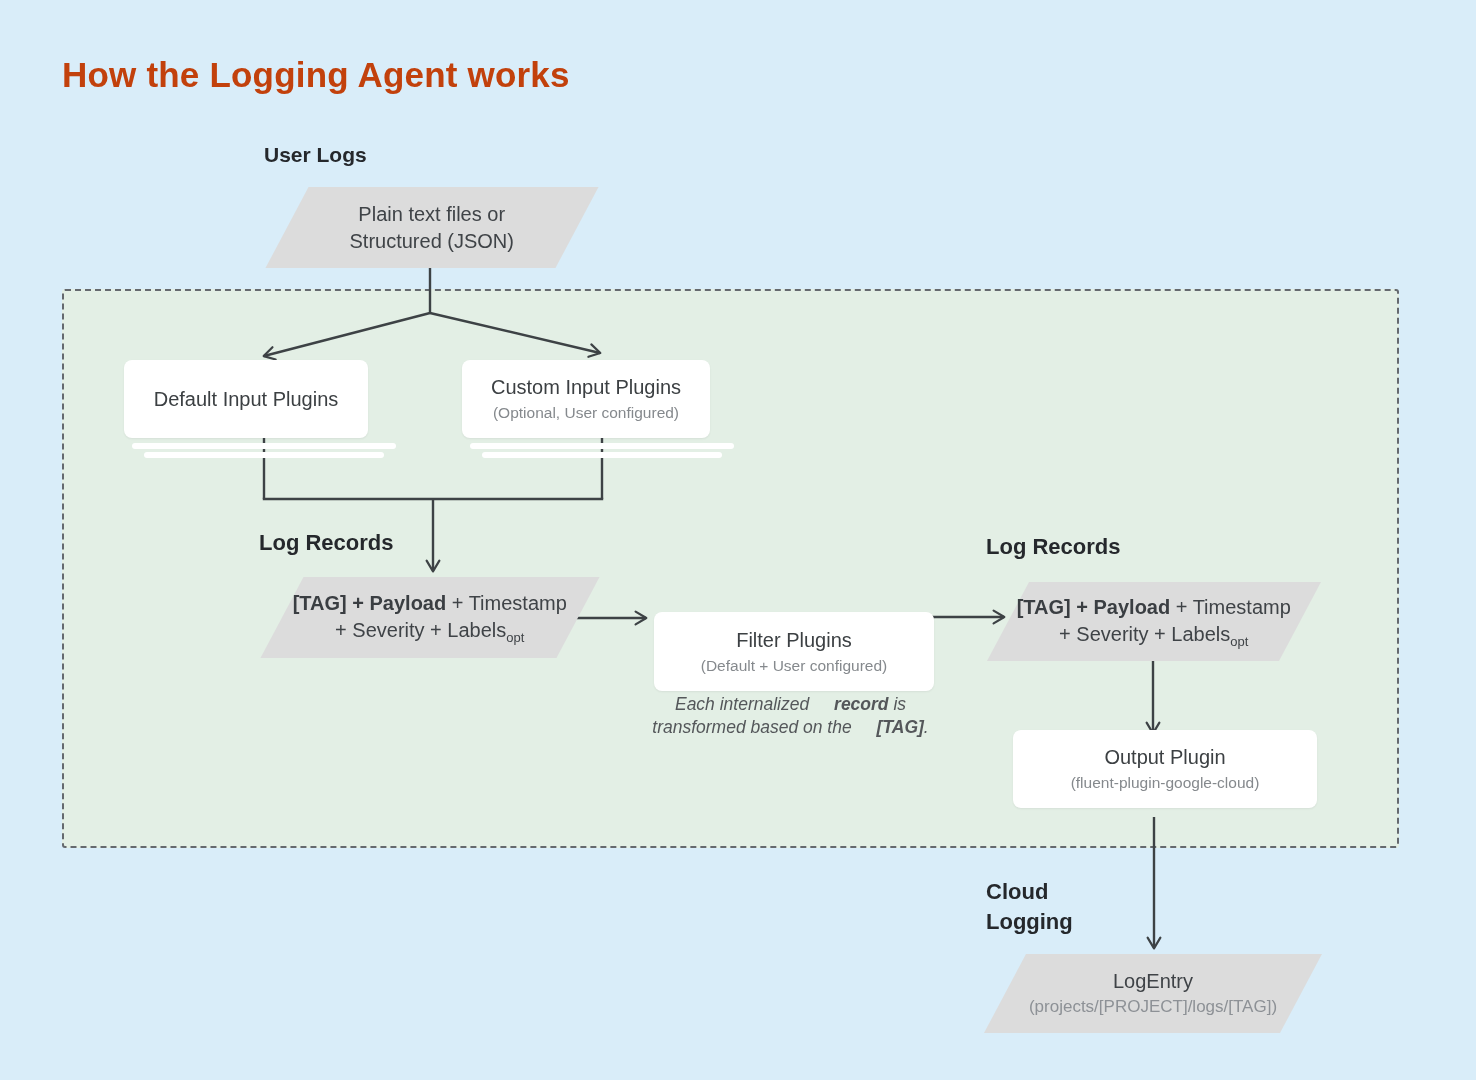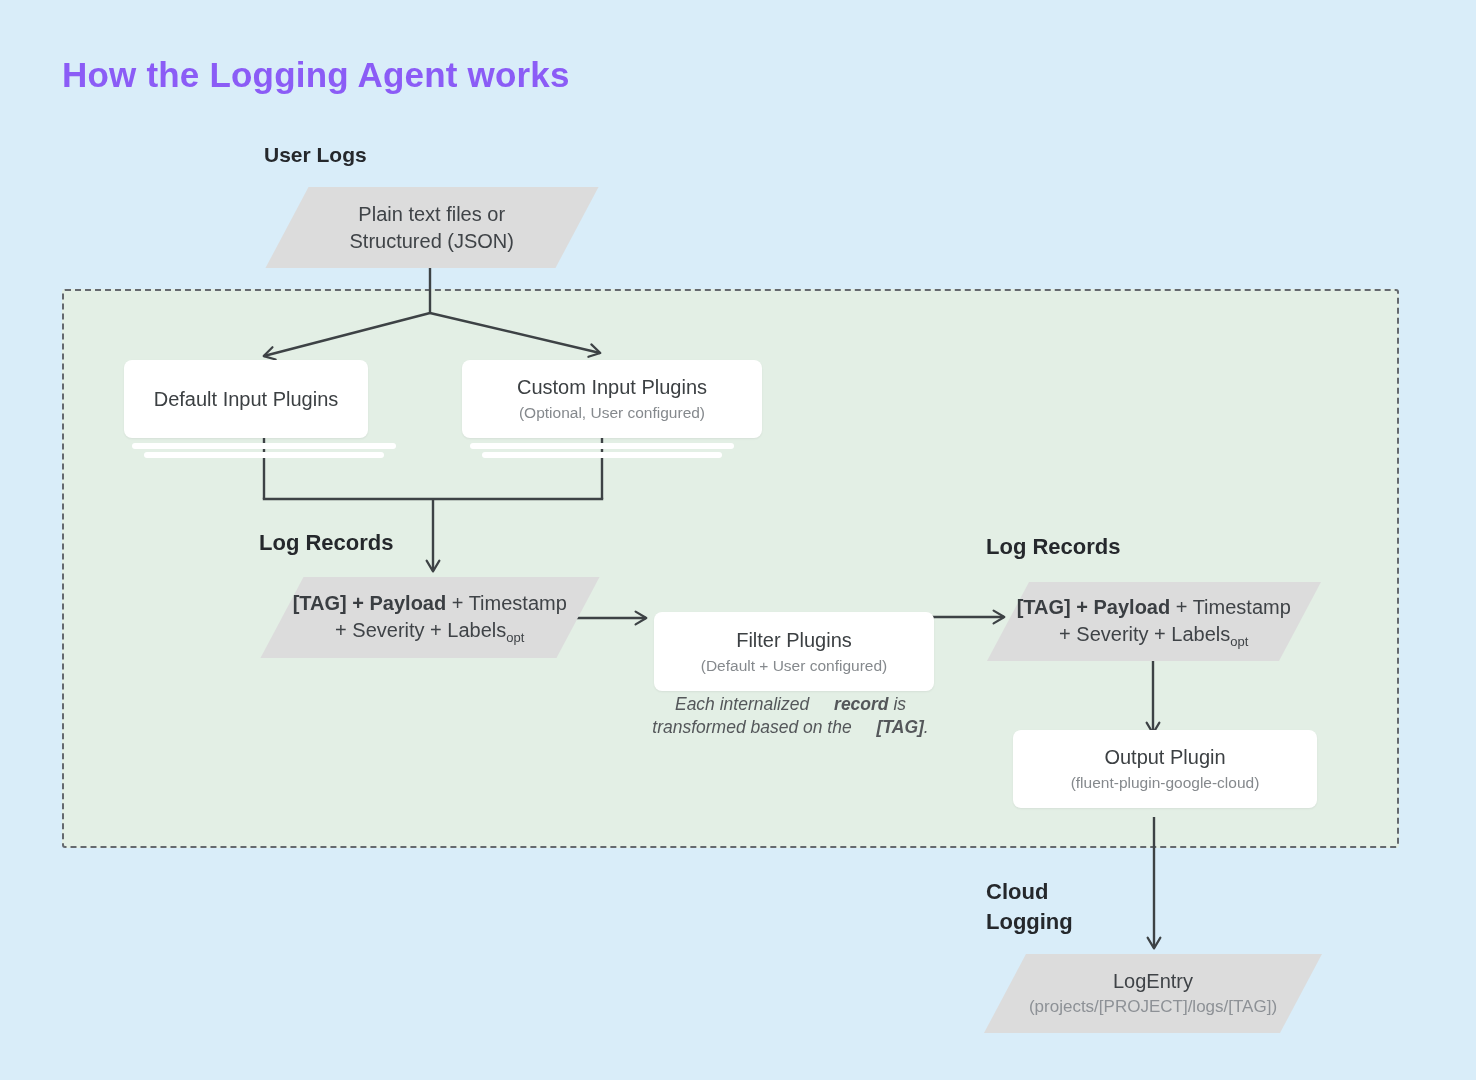--- a/index.html
+++ b/index.html
@@ -1,19 +1,19 @@
 <!DOCTYPE html>
 <html><head>
 <meta charset="utf-8">
 <style>
   html,body{margin:0;padding:0;}
   body{font-family:"Liberation Sans","DejaVu Sans",sans-serif;}
   .canvas{position:relative;width:1476px;height:1080px;background:#d9edf9;overflow:hidden;}
 
-  .page-title{position:absolute;left:62px;top:55px;font-size:35px;font-weight:700;color:#8b5cf6;letter-spacing:.2px;}
+  .page-title{position:absolute;left:62px;top:55px;font-size:35px;font-weight:700;color:#c2410c;letter-spacing:.2px;}
 
   .section-label{position:absolute;font-weight:700;color:#25282c;font-size:21px;}
   .label-user-logs{left:264px;top:143px;}
   .label-cla{left:1103px;top:241px;width:300px;text-align:right;font-size:21px;}
   .label-log-records-left{left:259px;top:530px;font-size:22px;}
   .label-log-records-right{left:986px;top:534px;font-size:22px;}
   .label-cloud-logging{left:986px;top:877px;font-size:22px;line-height:30px;}
 
   .agent-box{position:absolute;left:62px;top:289px;width:1337px;height:559px;
     background:#e3efe5;border:2px dashed #65696e;border-radius:3px;z-index:0;box-sizing:border-box;}
@@ -85,21 +85,21 @@
       <div class="para-text">Structured (JSON)</div>
     </div>
   </div>
 
   <div class="node" style="left:124px;top:360px;width:244px;height:78px;">
     <div class="node-title">Default Input Plugins</div>
   </div>
   <div class="stack-bar" style="left:132px;top:443px;width:264px;"></div>
   <div class="stack-bar" style="left:144px;top:452px;width:240px;"></div>
 
-  <div class="node" style="left:462px;top:360px;width:300px;height:78px;">
+  <div class="node" style="left:462px;top:360px;width:248px;height:78px;">
     <div class="node-title">Custom Input Plugins</div>
     <div class="node-subtitle">(Optional, User configured)</div>
   </div>
   <div class="stack-bar" style="left:470px;top:443px;width:264px;"></div>
   <div class="stack-bar" style="left:482px;top:452px;width:240px;"></div>
 
   <div class="para" style="left:282px;top:577px;width:296px;height:81px;">
     <div class="para-inner">
       <div class="para-text"><b>[TAG] + Payload</b><span> + Timestamp</span></div>
       <div class="para-text"><span>+ Severity + Labels</span><span class="para-sub">opt</span></div>

